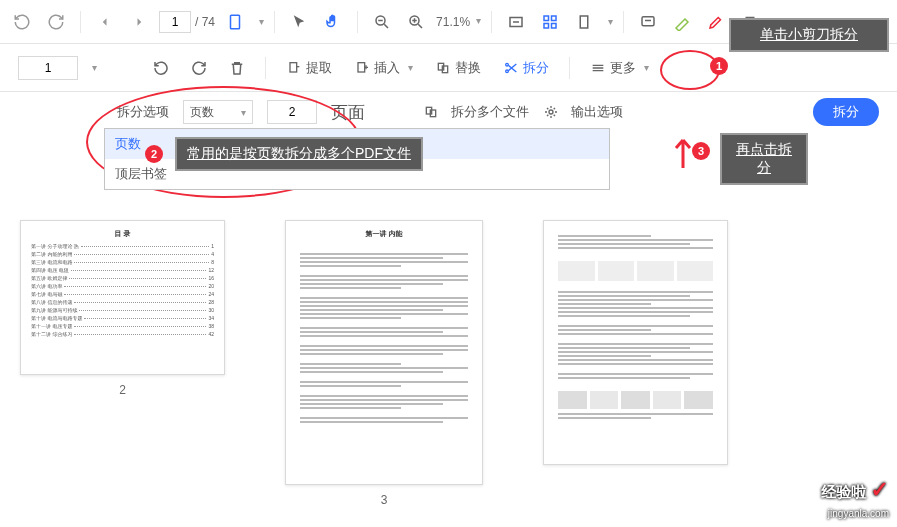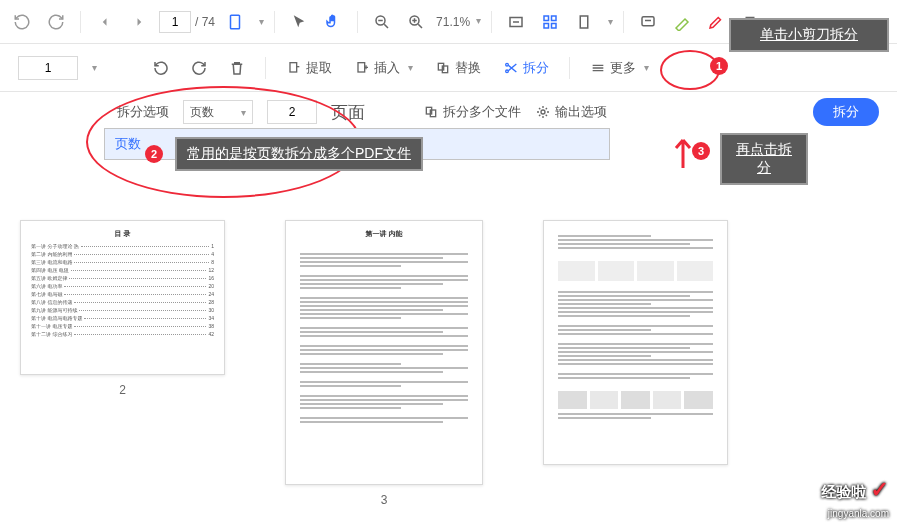--- a/index.html
+++ b/index.html
@@ -20,21 +20,21 @@
 .ts-btn { display: flex; align-items: center; gap: 4px; padding: 4px 6px; color: #555; font-size: 13px; border-radius: 3px; }
 .ts-btn svg { width: 16px; height: 16px; }
 .page-field { width: 60px; height: 24px; border: 1px solid #d9d9d9; text-align: center; font-size: 12px; }
 .chev-down { font-size: 10px; color: #999; margin-left: 4px; }
 
 .split-toolbar { height: 40px; display: flex; align-items: center; padding: 0 18px; gap: 14px; position: relative; }
 .split-label { color: #555; font-size: 13px; }
 .split-select { width: 70px; height: 24px; border: 1px solid #d9d9d9; padding: 0 6px; font-size: 12px; color: #555; display: flex; align-items: center; justify-content: space-between; }
 .split-num { width: 50px; height: 24px; border: 1px solid #d9d9d9; text-align: center; font-size: 12px; }
 .split-page { color: #555; font-size: 17px; }
-.st-btn { display: flex; align-items: center; gap: 4px; color: #555; font-size: 13px; }
+.st-btn { display: flex; align-items: center; gap: 12px; color: #555; font-size: 13px; }
 .st-btn svg { width: 16px; height: 16px; }
 .btn-primary { background: #3370ff; color: #fff; padding: 5px 20px; border-radius: 14px; font-size: 13px; border: none; }
 .btn-secondary { background: #fff; color: #555; padding: 5px 18px; border-radius: 14px; font-size: 13px; border: 1px solid #d9d9d9; }
 
 .dropdown { position: absolute; left: 104px; top: 128px; width: 506px; background: #fff; border: 1px solid #c4c4c4; z-index: 10; }
 .dropdown-item { padding: 6px 10px; font-size: 13px; color: #555; }
 .dropdown-item.sel { background: #e8f0ff; color: #3370ff; }
 
 .red-oval { position: absolute; left: 86px; top: 86px; width: 275px; height: 112px; border: 2px solid #ee2939; border-radius: 50%; z-index: 5; pointer-events: none; }
 .anno-badge { position: absolute; width: 18px; height: 18px; border-radius: 50%; background: #ee2939; color: #fff; font-size: 11px; display: flex; align-items: center; justify-content: center; font-weight: bold; z-index: 20; }
@@ -264,20 +264,21 @@
         <path d="M12 3v3M12 18v3M3 12h3M18 12h3M6 6l2 2M16 16l2 2M18 6l-2 2M8 16l-2 2"></path>
       </svg>
       <span>输出选项</span>
     </div>
   <span class="spacer"></span>
   <button class="btn-primary">拆分</button>
 </div>
 
 <div class="dropdown">
   <div class="dropdown-item sel">页数</div>
+  <div class="dropdown-item">顶层书签</div>
 </div>
 
 <div class="red-oval"></div>
 <div class="scissors-circle"></div>
 <div class="anno-badge badge1">1</div>
 <div class="anno-badge badge2">2</div>
 <div class="anno-badge badge3">3</div>
 <div class="anno-box box1">单击小剪刀拆分</div>
 <div class="anno-box box2">常用的是按页数拆分成多个PDF文件</div>
 <div class="anno-box box3">再点击拆分</div>

